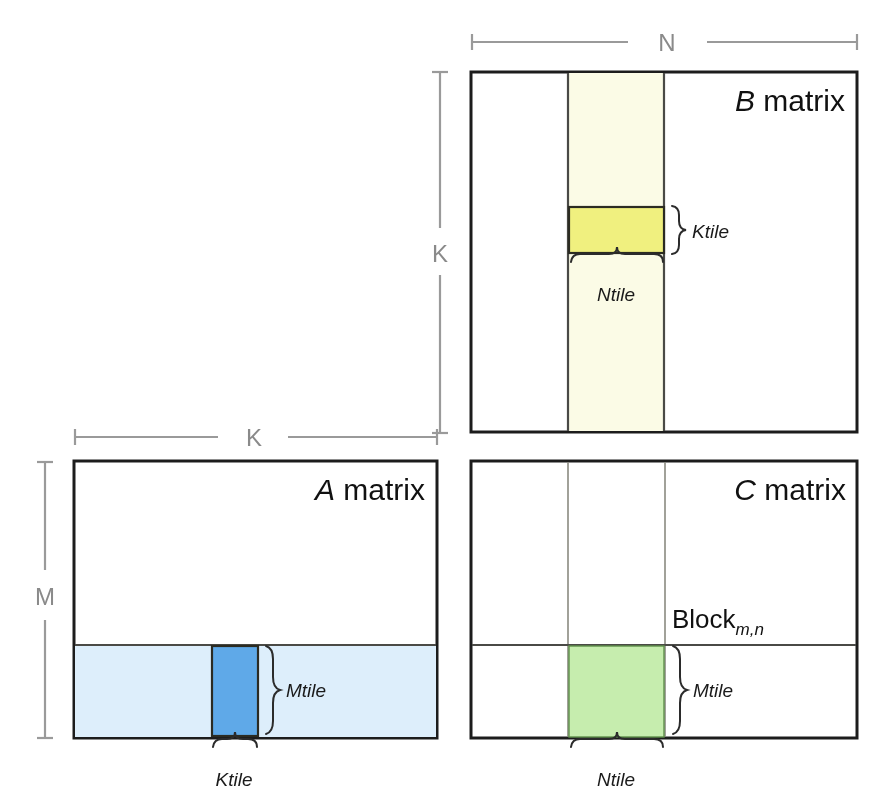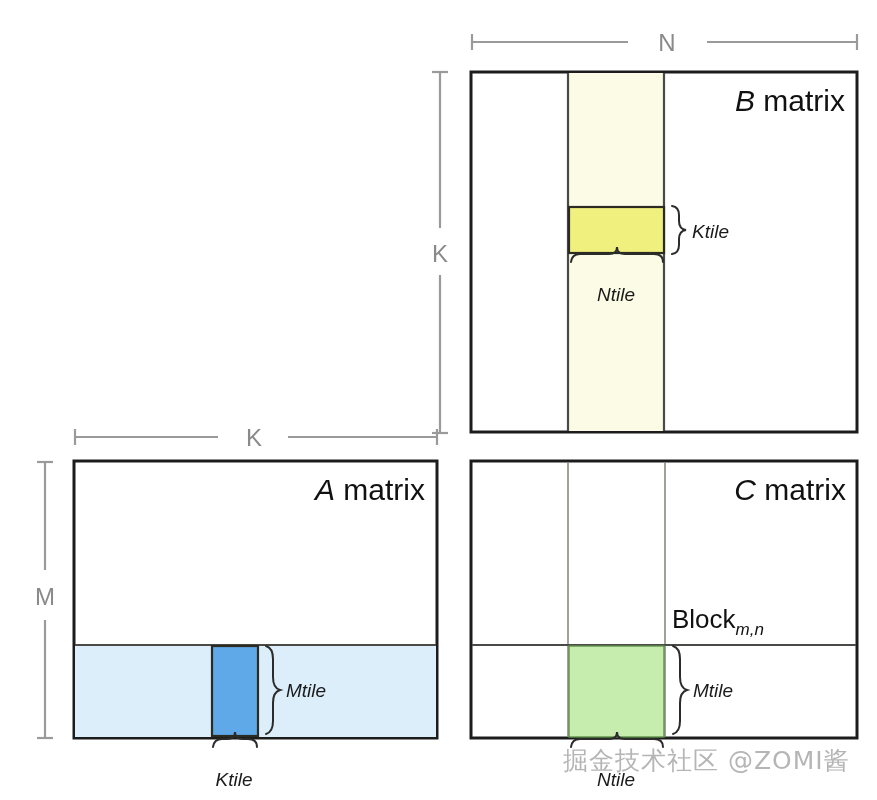--- a/index.html
+++ b/index.html
@@ -191,15 +191,14 @@
 
       <path class="brace" d="M 673 646 q 7 2 7 13 l 0 18 q 0 11 7 13 q -7 2 -7 13 l 0 18 q 0 11 -7 13"></path>
       <text class="tile-label" x="693" y="697">Mtile</text>
 
       <path class="brace" d="M 571 747 q 1 -8 9 -8 l 29 0 q 8 0 8 -7 q 0 7 8 7 l 29 0 q 9 0 9 8"></path>
       <text class="tile-label" x="616" y="786" text-anchor="middle">Ntile</text>
     </g>
 
   </svg>
 
-  <div class="watermark">掘金技术社区 @ZOMI酱</div>
 
 </div>
 
 </body></html>

